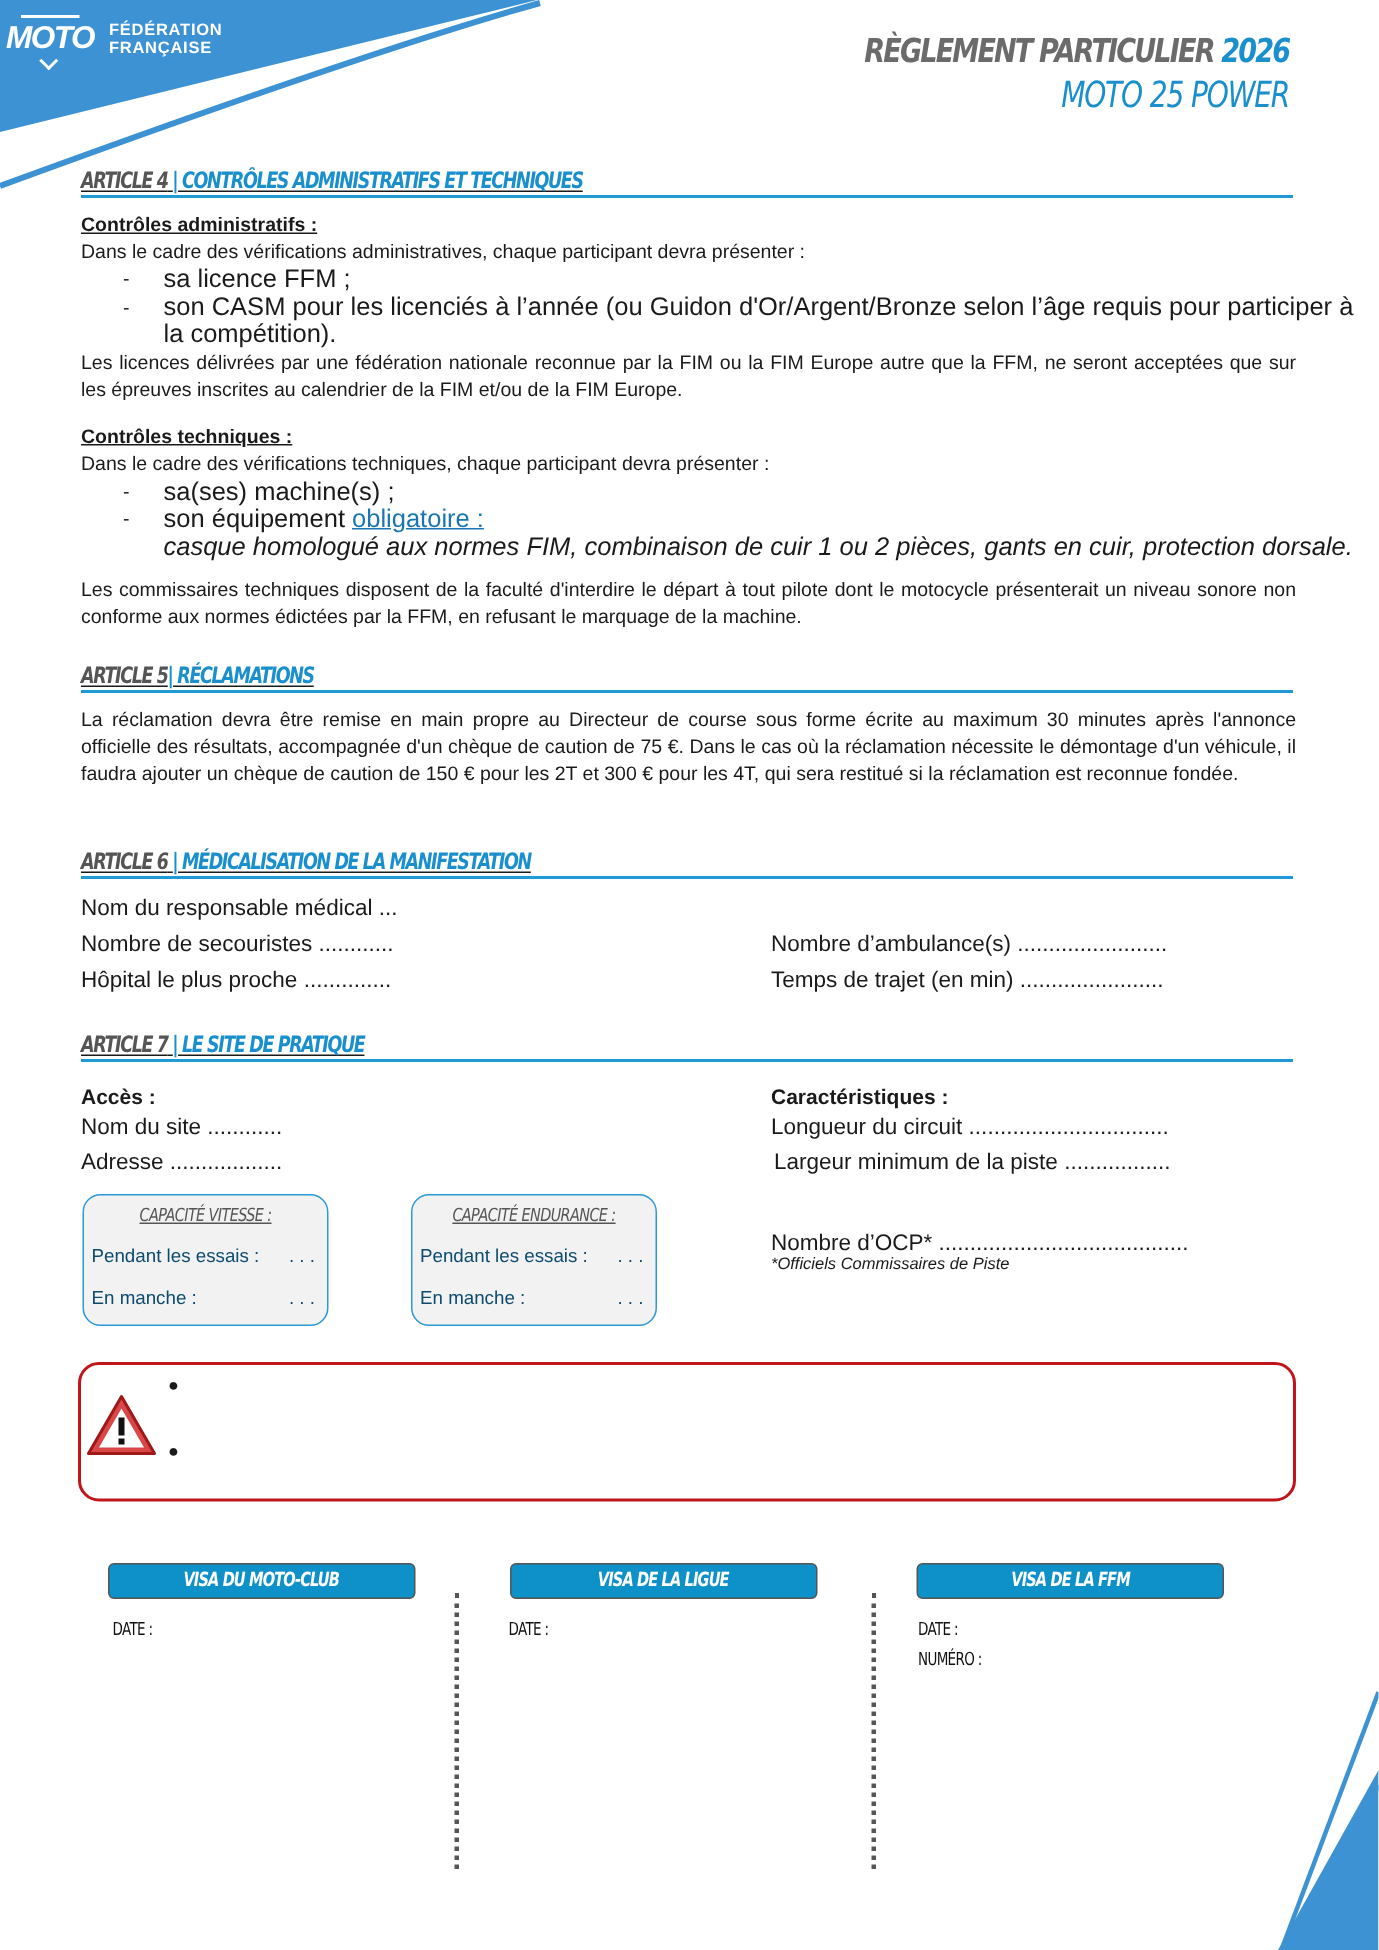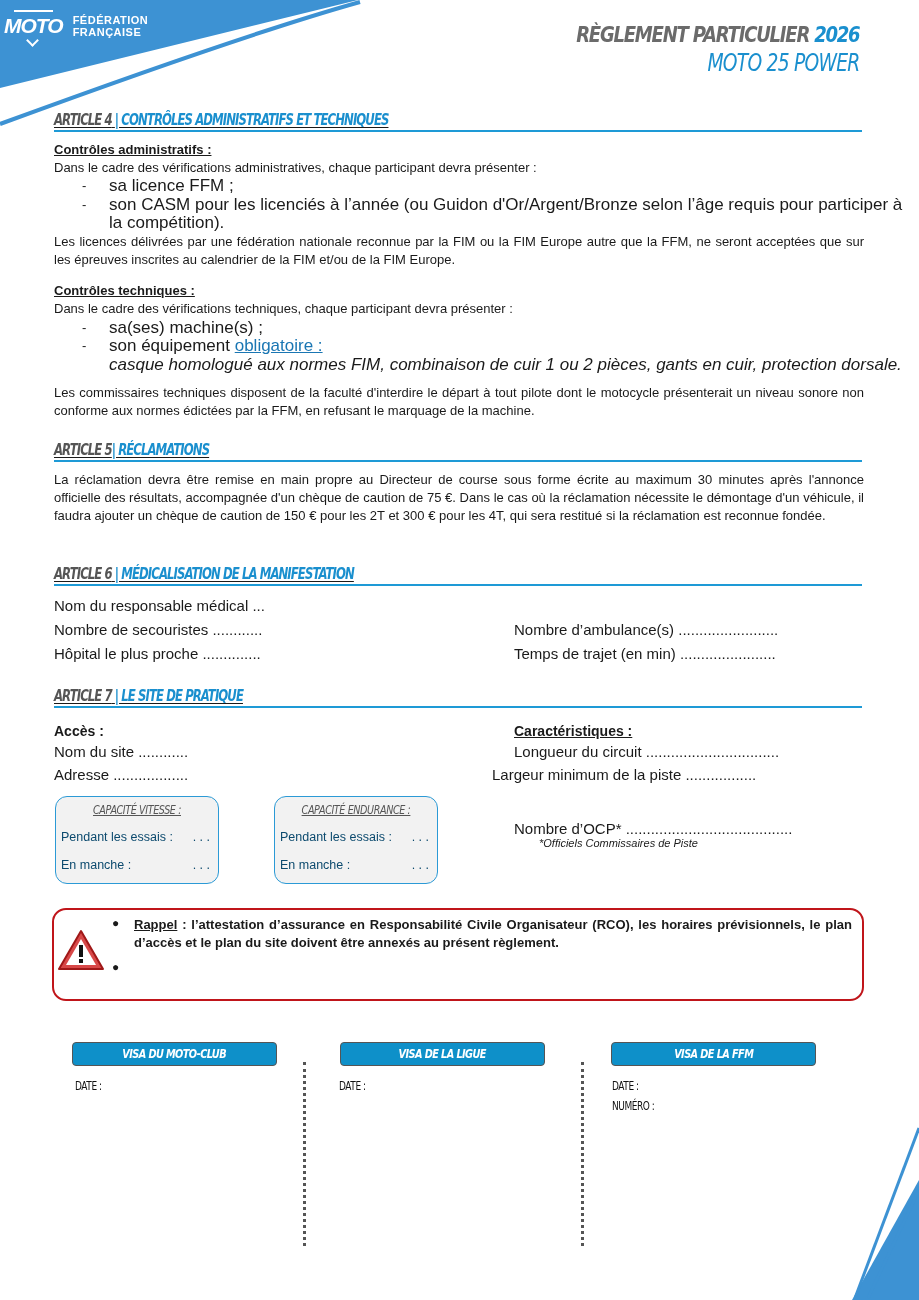--- a/index.html
+++ b/index.html
@@ -108,25 +108,25 @@
 <div class="field" style="left:54px; top:645px;">Hôpital le plus proche ..............</div>
 <div class="field" style="left:514px; top:621px;">Nombre d’ambulance(s) ........................</div>
 <div class="field" style="left:514px; top:645px;">Temps de trajet (en min) .......................</div>
 
 <div class="art-head" style="top:686px;">
   <span><b class="num">ARTICLE 7</b> <b class="ttl">| LE SITE DE PRATIQUE</b></span>
 </div>
 <div class="bold-lbl" style="left:54px; top:723px;">Accès :</div>
 <div class="field" style="left:54px; top:743px;">Nom du site ............</div>
 <div class="field" style="left:54px; top:766px;">Adresse ..................</div>
-<div class="bold-lbl" style="left:514px; top:723px;text-decoration:underline;">Caractéristiques :</div>
+<div class="bold-lbl" style="left:514px; top:723px;">Caractéristiques :</div>
 <div class="field" style="left:514px; top:743px;">Longueur du circuit ................................</div>
-<div class="field" style="left:492px; top:766px;text-align:right;">Largeur minimum de la piste .................</div>
+<div class="field" style="left:516px; top:766px;text-align:right;">Largeur minimum de la piste .................</div>
 <div class="field" style="left:514px; top:820px;">Nombre d’OCP* ........................................</div>
-<div class="field ital" style="left:514px; top:835px; font-size:11px; line-height:16px;margin-left:25px;">*Officiels Commissaires de Piste</div>
+<div class="field ital" style="left:514px; top:835px; font-size:11px; line-height:16px;">*Officiels Commissaires de Piste</div>
 
 <div class="cap-box" style="left:55px; top:796px;text-decoration:underline;">
   <div class="cap-title">CAPACITÉ VITESSE :</div>
   <div class="cap-row" style="top:33px;">
       <span>Pendant les essais :</span>
       <span>. . .</span>
     </div>
   <div class="cap-row" style="top:61px;">
       <span>En manche :</span>
       <span>. . .</span>
@@ -145,21 +145,20 @@
 </div>
 
 <div class="warn-box">
   <svg class="warn-icon" viewBox="0 0 48 44">
     <polygon points="24,3 46,41 2,41" fill="#d84848" stroke="#a01818" stroke-width="2" stroke-linejoin="round"></polygon>
     <polygon points="24,11 39,37 9,37" fill="#ffffff"></polygon>
     <rect x="22" y="17" width="4" height="12" fill="#111"></rect>
     <rect x="22" y="31" width="4" height="4" fill="#111"></rect>
   </svg>
   <span class="warn-dot" style="top:6px;">●</span>
-  <div class="warn-item" style="top:6px;"><span style="text-decoration:underline;">Rappel</span><span> : l’attestation d’assurance en Responsabilité Civile Organisateur (RCO), les horaires prévisionnels, le plan d’accès et le plan du site doivent être annexés au présent règlement.</span></div>
   <span class="warn-dot" style="top:50px;">●</span>
 </div>
 
 <div class="visa" style="left:72px;"><span>VISA DU MOTO-CLUB</span></div>
 <div class="visa-field" style="left:75px; top:1079px;">DATE :</div>
 <div class="vsep" style="left:303px;"></div>
 
 <div class="visa" style="left:340px;"><span>VISA DE LA LIGUE</span></div>
 <div class="visa-field" style="left:339px; top:1079px;">DATE :</div>
 <div class="vsep" style="left:581px;"></div>

